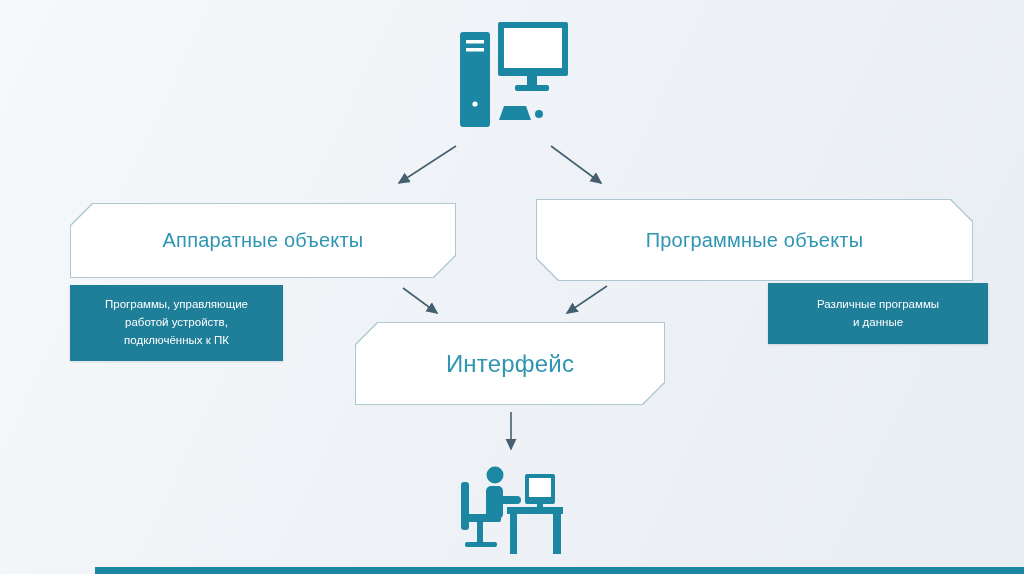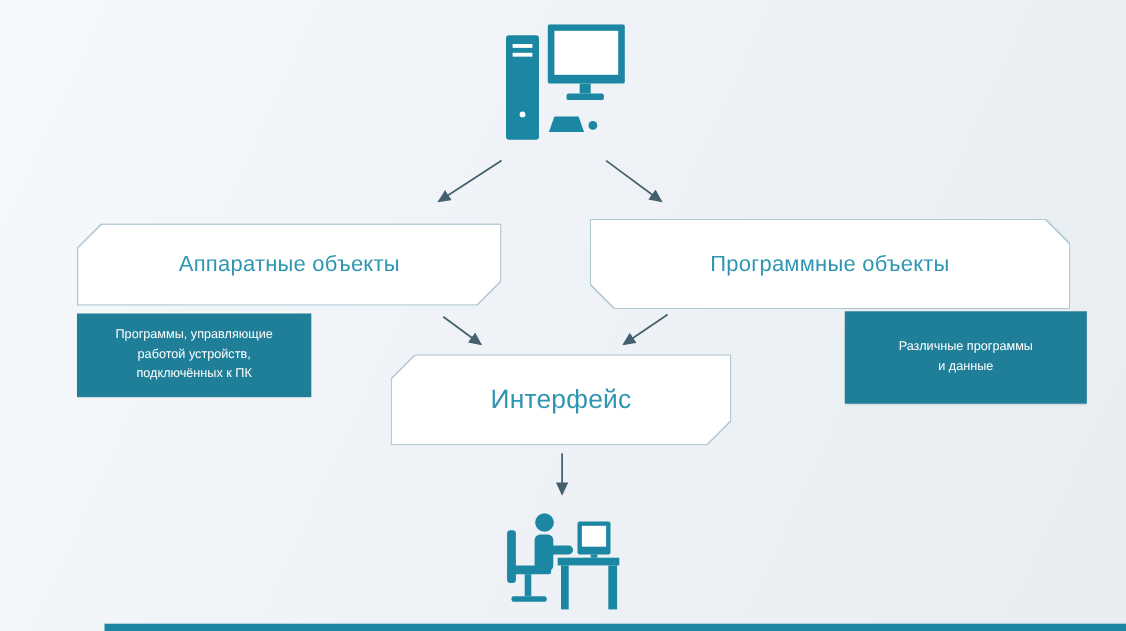--- a/index.html
+++ b/index.html
@@ -76,21 +76,21 @@
     <div class="shape-inner"></div>
     <div class="box-label">Программные объекты</div>
   </div>
 
   <div class="note" style="left:70px;top:285px;width:213px;height:76px;">
     <div class="note-text">Программы, управляющие
 работой устройств,
 подключённых к ПК</div>
   </div>
 
-  <div class="note" style="left:768px;top:283px;width:220px;height:84px;">
+  <div class="note" style="left:768px;top:283px;width:220px;height:61px;">
     <div class="note-text">Различные программы
 и данные</div>
   </div>
 
   <div class="cutbox cut-tl-br interface" style="left:355px;top:322px;width:310px;height:83px;">
     <div class="shape-outer"></div>
     <div class="shape-inner"></div>
     <div class="box-label">Интерфейс</div>
   </div>
 

